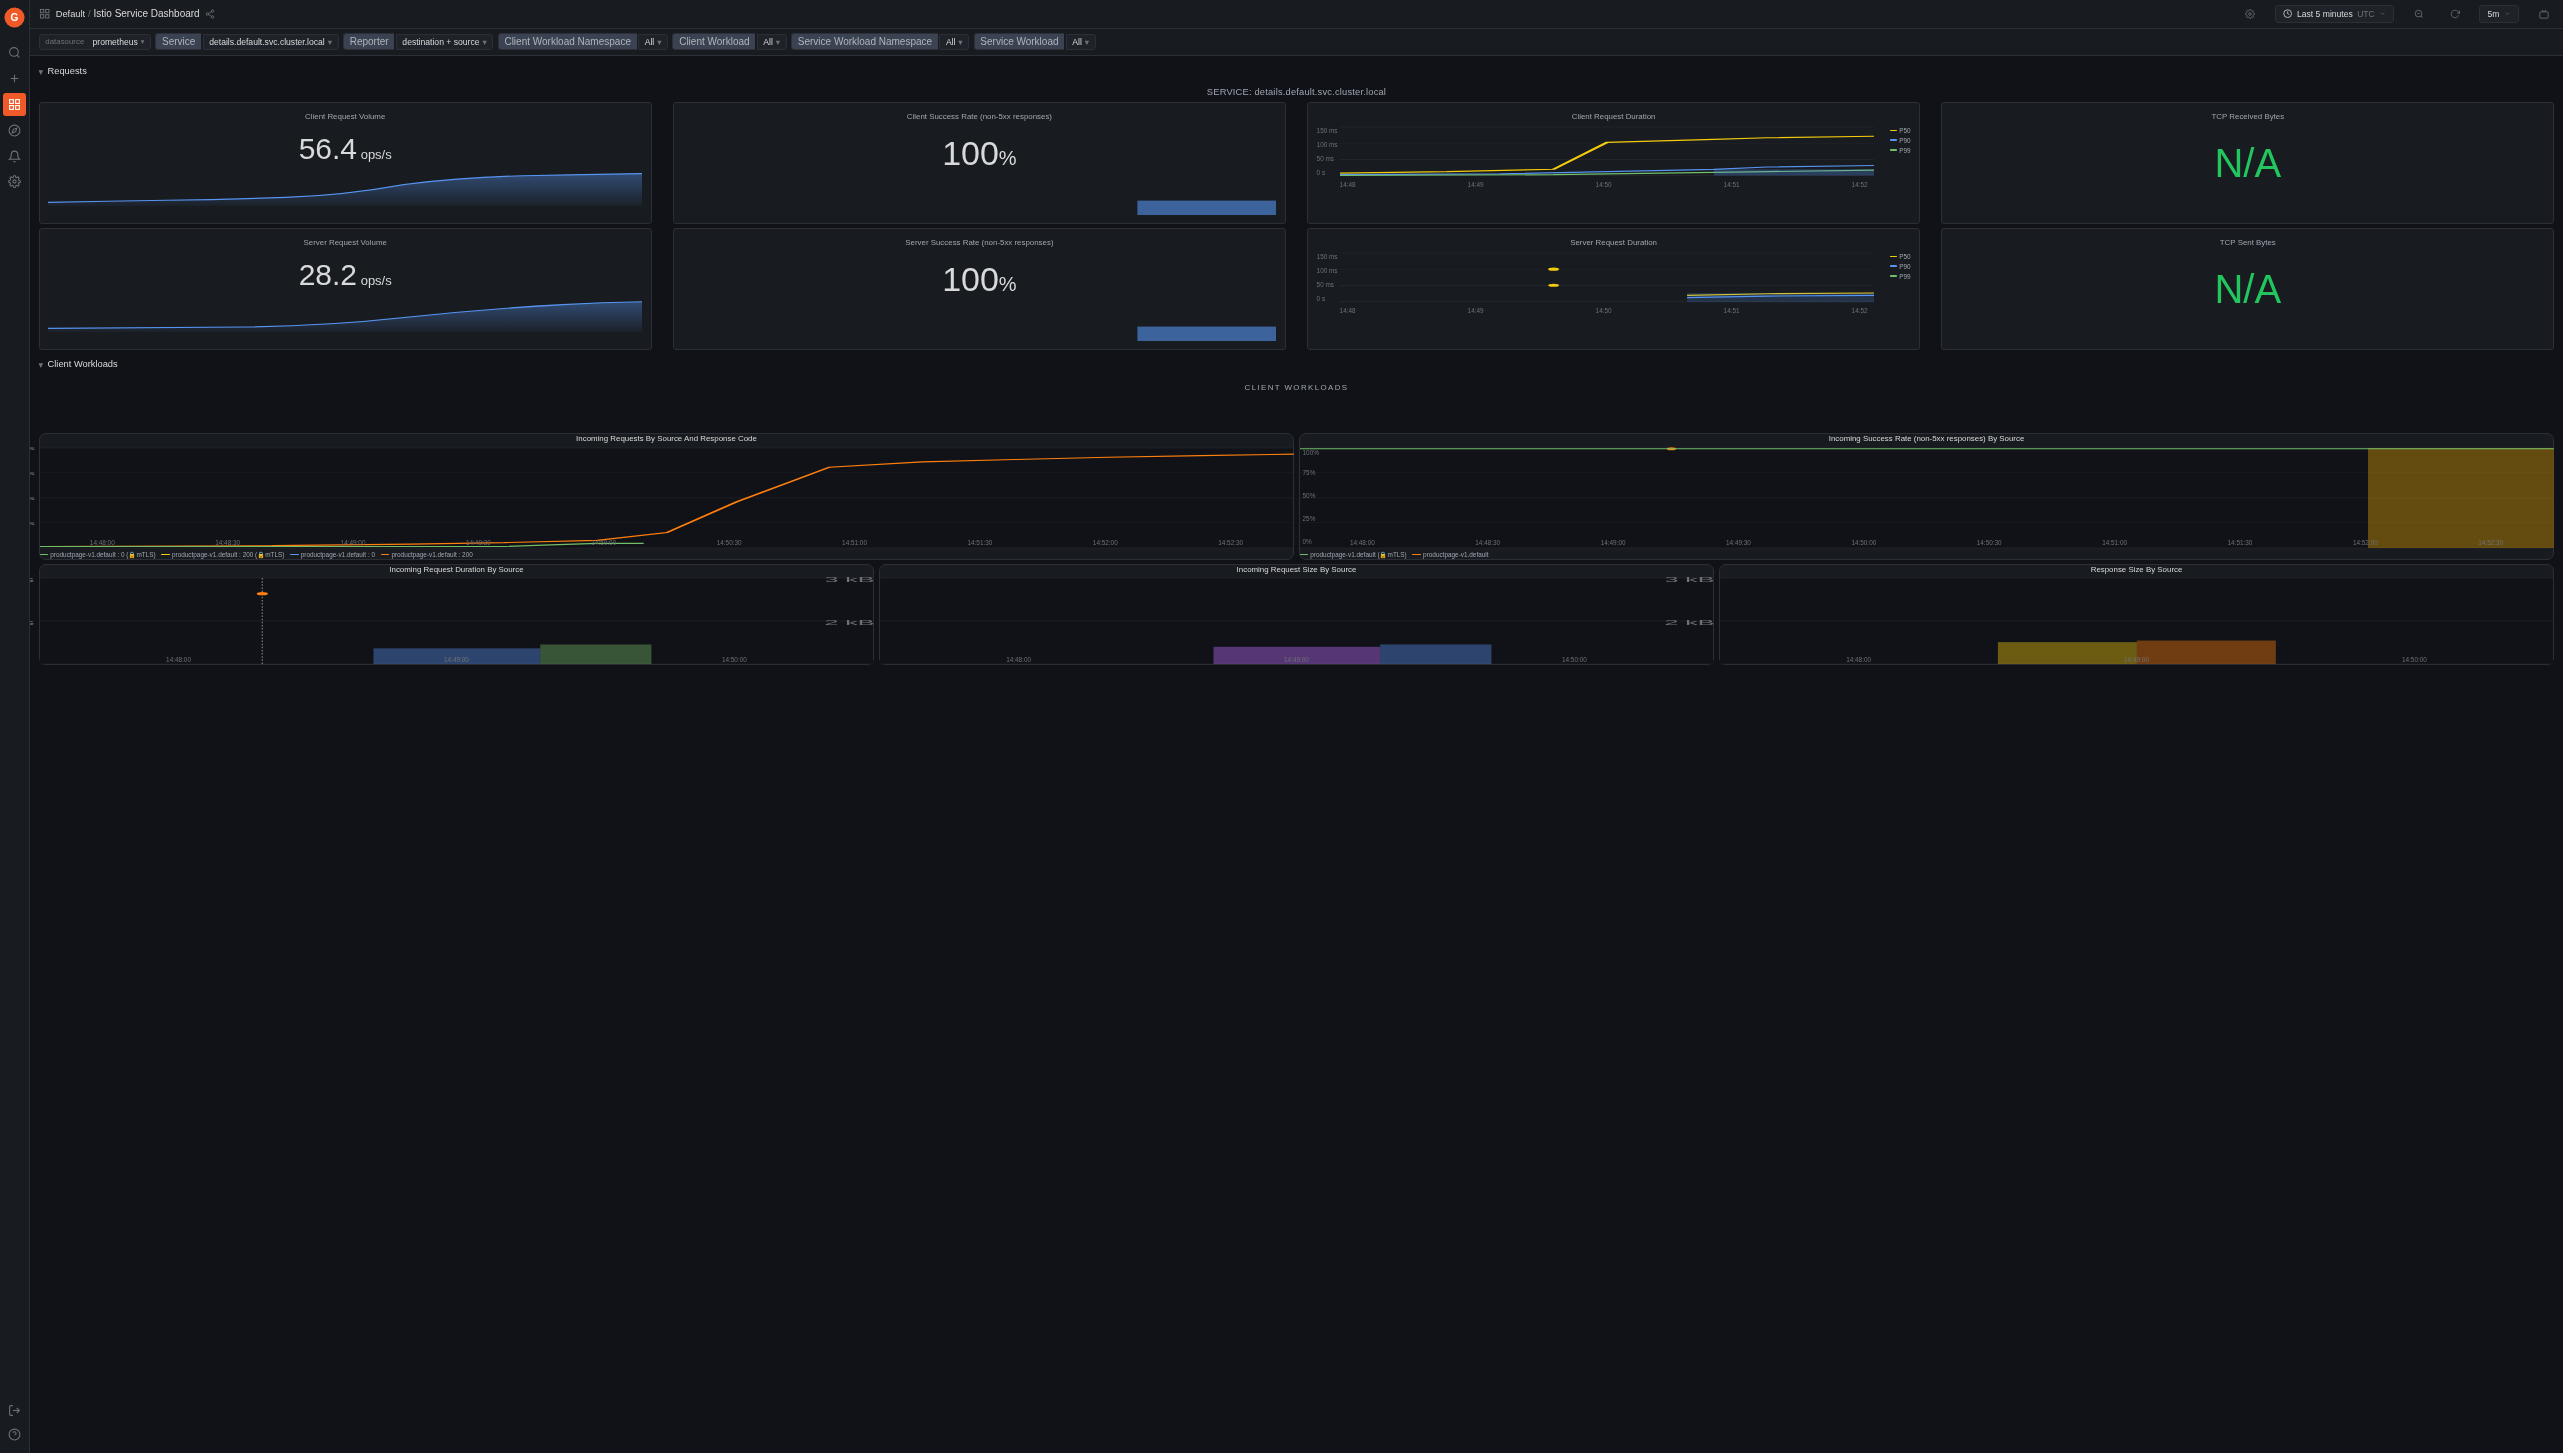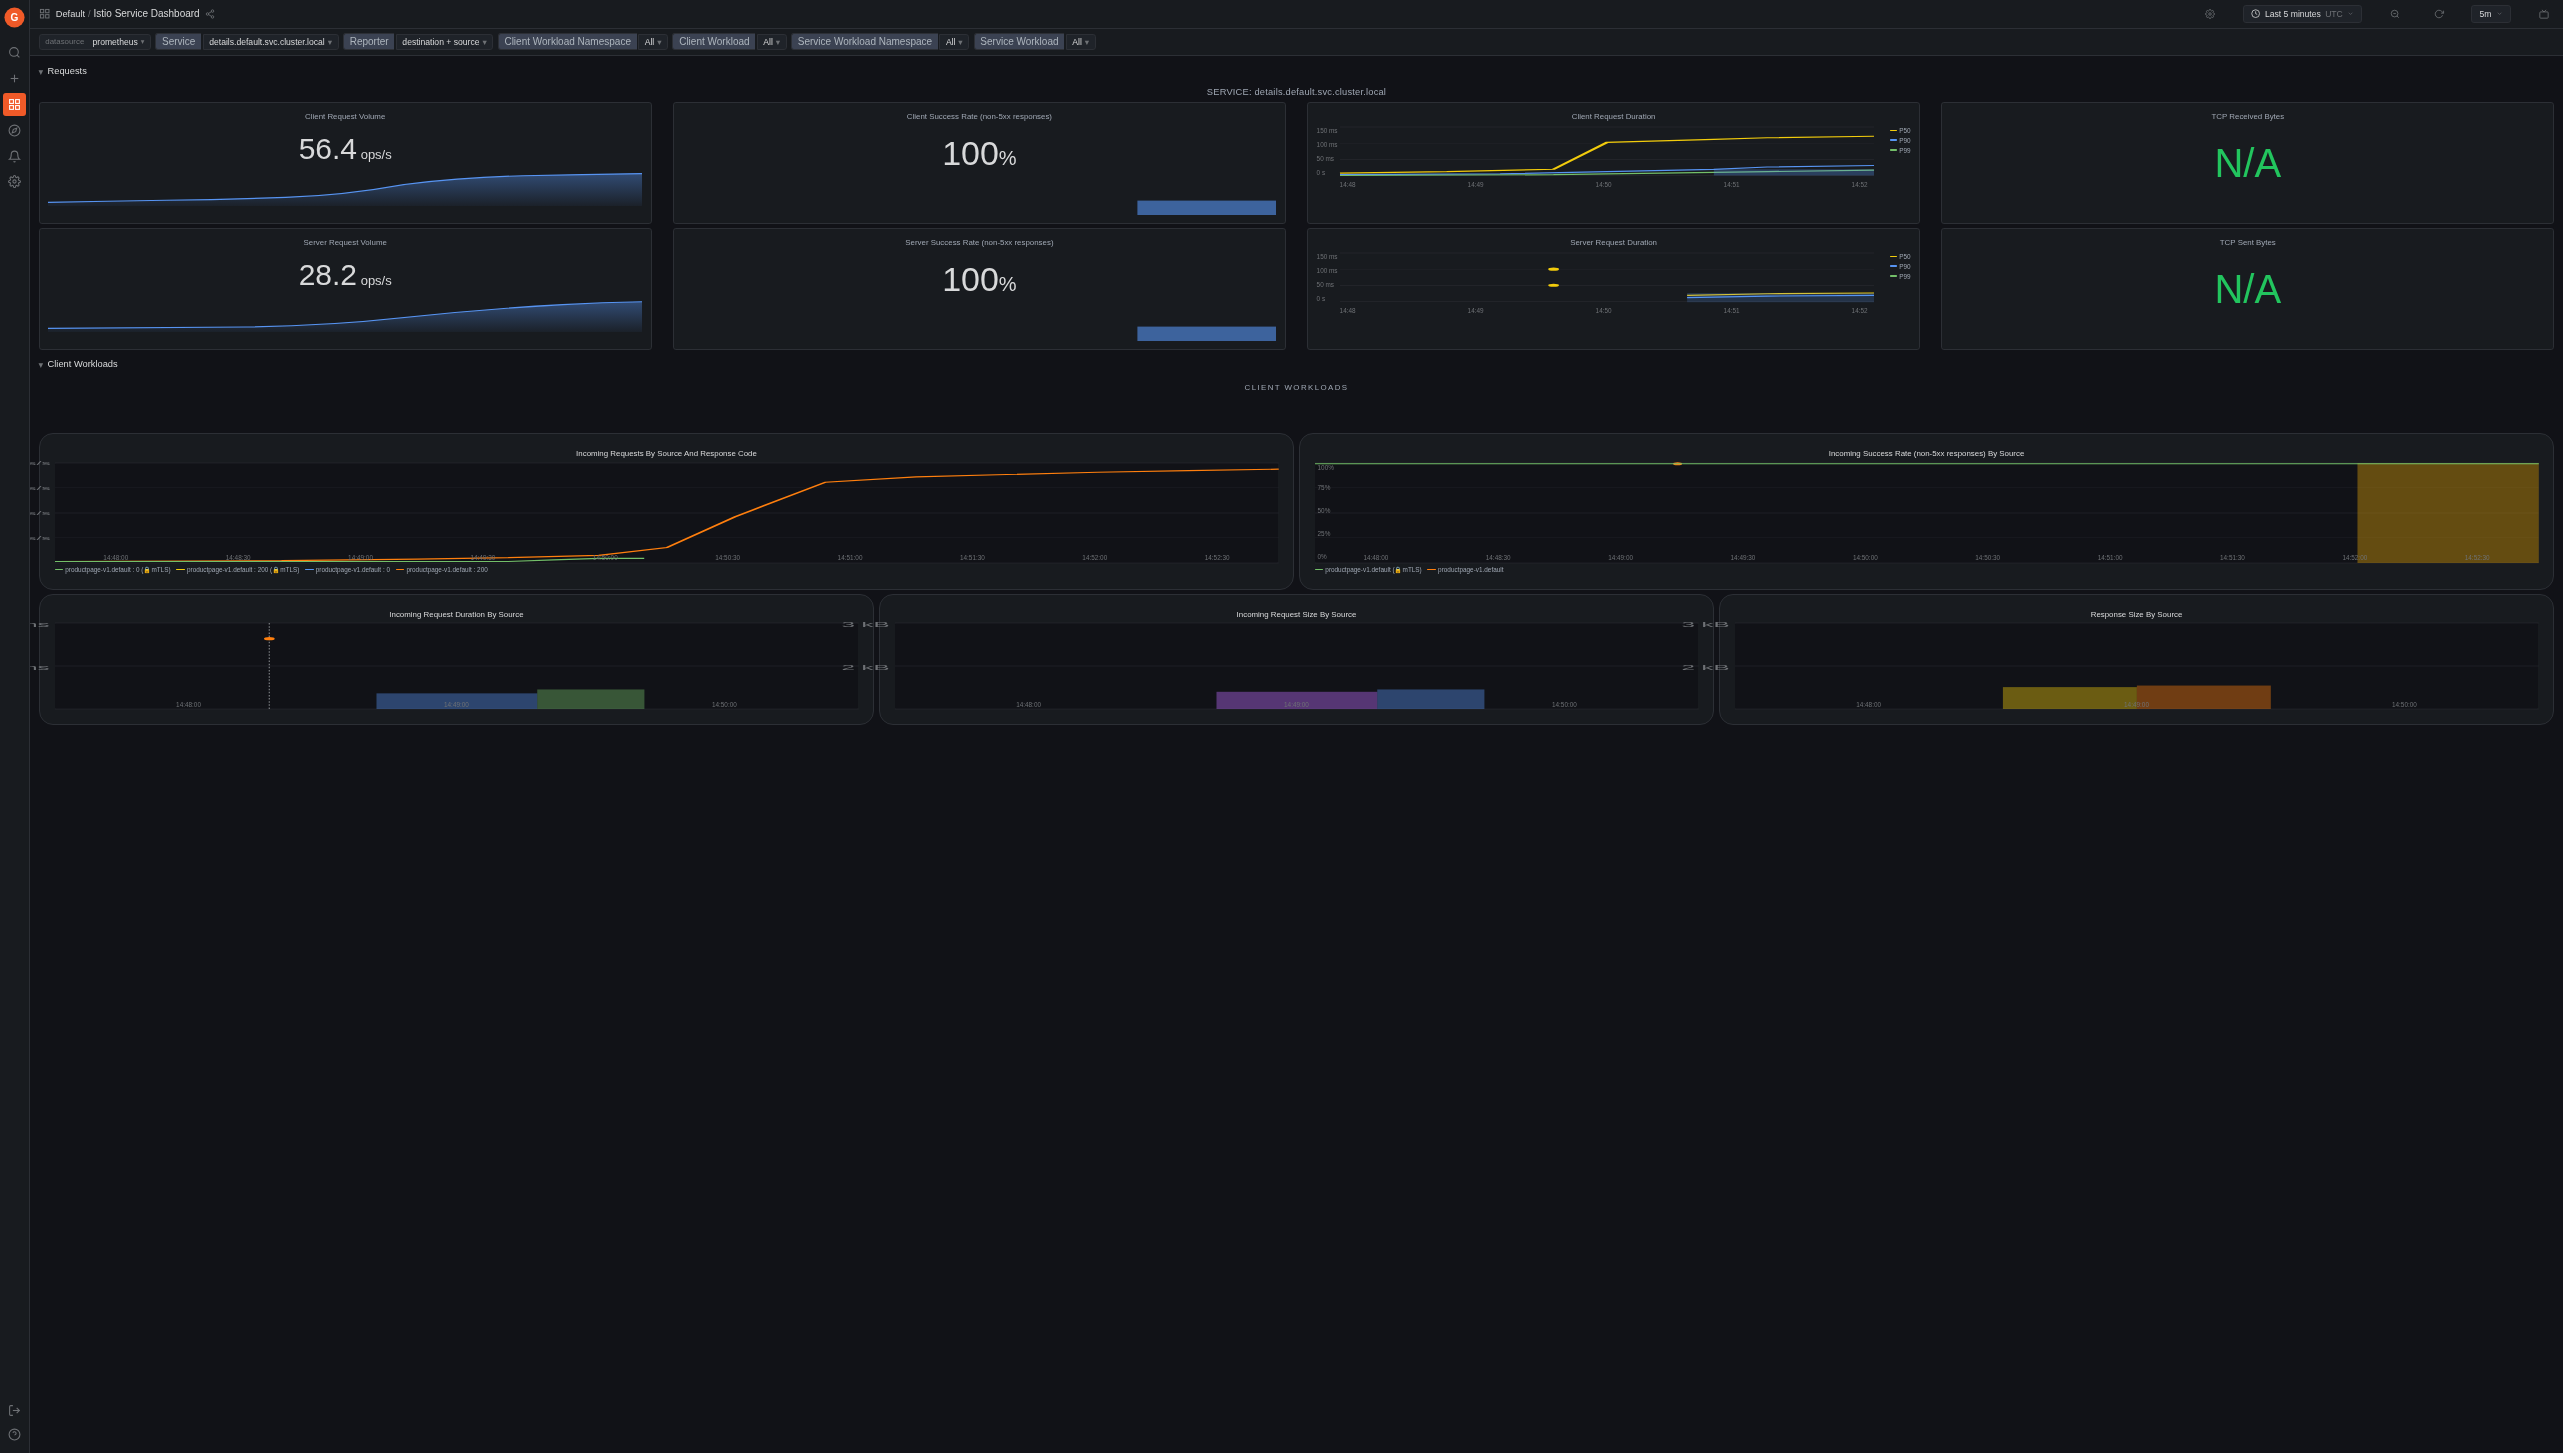--- a/index.html
+++ b/index.html
@@ -73,21 +73,21 @@
       gap: 2.9px;
       font-size: 9.3px;
     }
     .breadcrumb-separator { color: #6e7175; }
     .breadcrumb-item { color: #d8d9da; }
     .breadcrumb-item.main-title { font-size: 10px; font-weight: 500; }
 
     .topbar-right {
       display: flex;
       align-items: center;
-      gap: 22px;
+      gap: 14px;
     }
     .topbar-btn {
       background: transparent;
       border: none;
       color: #6e7175;
       cursor: pointer;
       padding: 2.9px 5.7px;
       border-radius: 2.9px;
       display: flex;
       align-items: center;
@@ -253,22 +253,22 @@
     .charts-row-3 {
       display: grid;
       grid-template-columns: 1fr 1fr 1fr;
       gap: 4.3px;
       margin-bottom: 21px;
     }
 
     .chart-panel {
       background: #181b1f;
       border: 0.7px solid #2c2f35;
-      border-radius: 14px;
-      padding: 15px;
+      border-radius: 7px;
+      padding: 0;
     }
     .chart-title {
       font-size: 7.9px;
       color: #d8d9da;
       text-align: center;
       margin-bottom: 4.3px;
     }
     .chart-area {
       height: 86px;
       position: relative;

